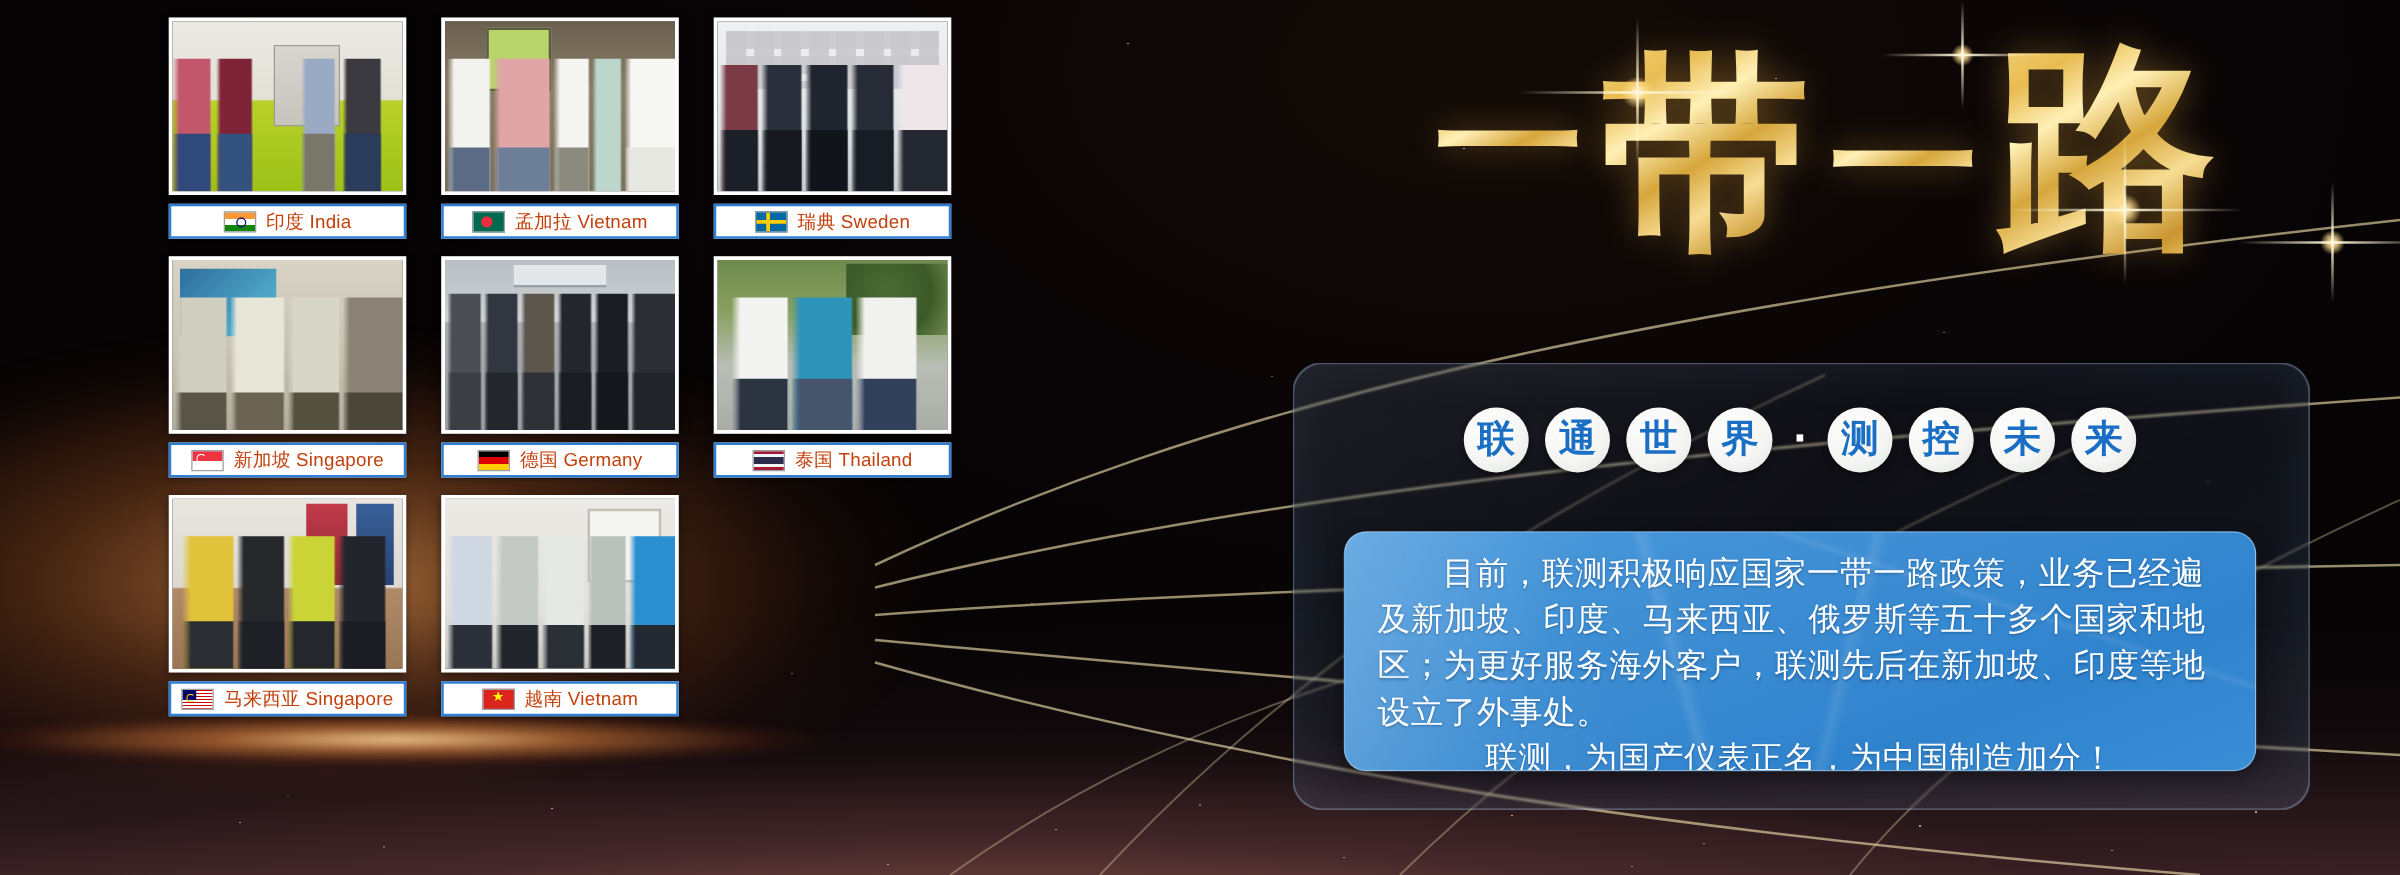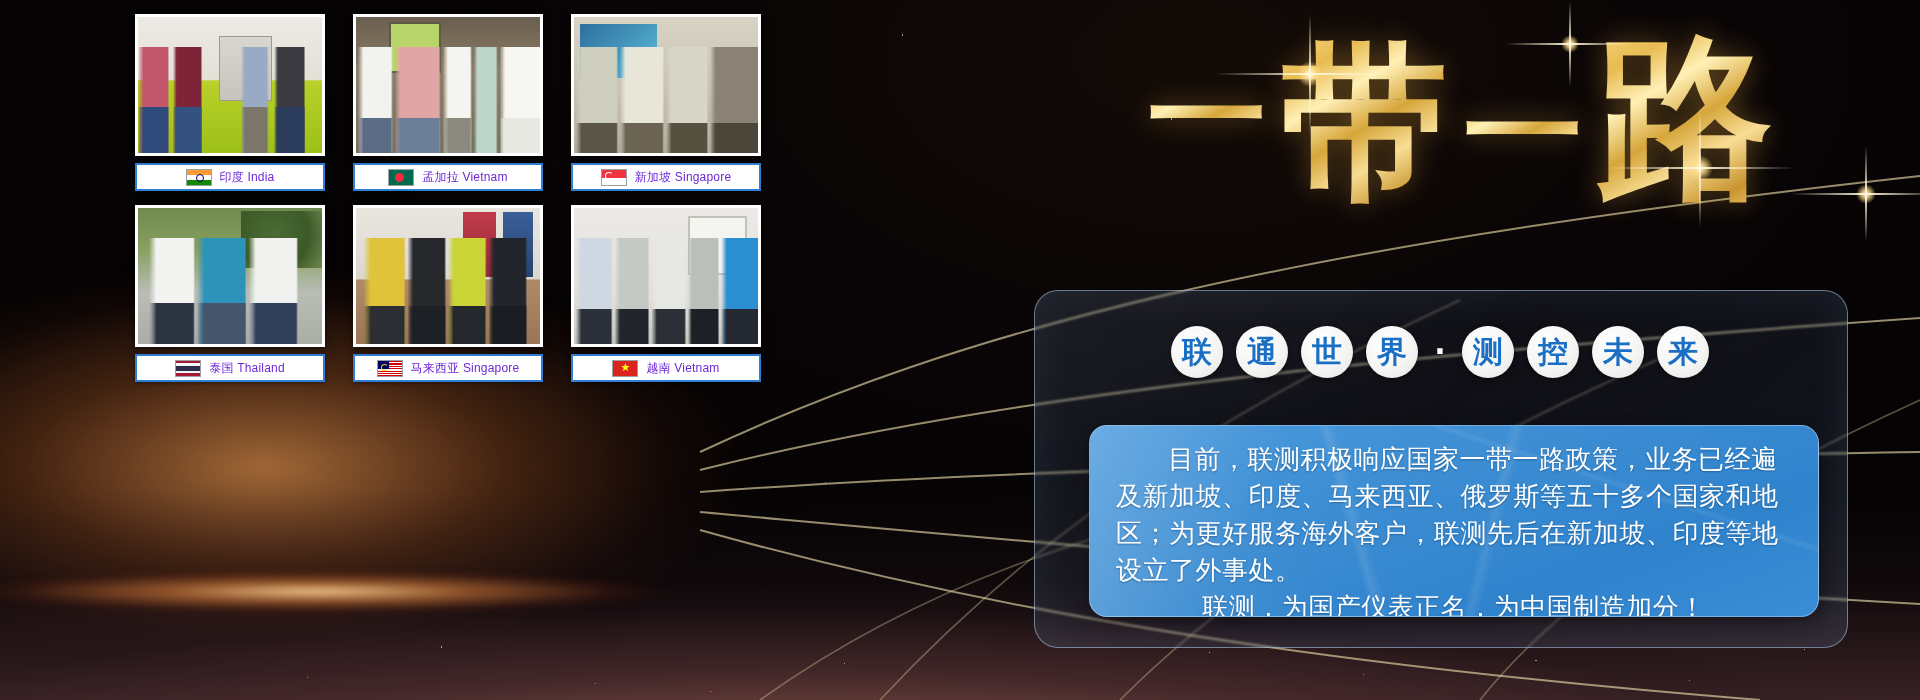--- a/index.html
+++ b/index.html
@@ -107,21 +107,21 @@
     display:flex;align-items:center;justify-content:center;gap:8px;
     box-shadow:0 1px 4px rgba(0,0,0,.5);
     padding:0 4px;
   }
   .flag{
     width:26px;height:17px;flex:0 0 auto;
     border:1px solid #9aa0a6;box-sizing:border-box;
     position:relative;overflow:hidden;background:#fff;
   }
   .cap-label{
-    font-size:12px;color:#6d28d9;white-space:nowrap;
+    font-size:15px;color:#c2410c;white-space:nowrap;
     font-family:"Liberation Sans","DejaVu Sans",sans-serif;
     letter-spacing:.2px;
   }
 
   
   .f-india{background:linear-gradient(to bottom,#ff9933 33.3%,#ffffff 33.3% 66.6%,#138808 66.6%);}
   .f-india::after{content:"";position:absolute;left:50%;top:50%;width:6px;height:6px;margin:-3px 0 0 -3px;border:1px solid #000080;border-radius:50%;}
   .f-bengal{background:#006a4e;}
   .f-bengal::after{content:"";position:absolute;left:42%;top:50%;width:9px;height:9px;margin:-4.5px 0 0 -4.5px;background:#f42a41;border-radius:50%;}
   .f-sweden{background:#006aa7;}
@@ -193,21 +193,20 @@
     border-radius:18px;
     background:
       linear-gradient(118deg,rgba(255,255,255,.13) 0%,rgba(255,255,255,0) 26%),
       linear-gradient(62deg,rgba(255,255,255,.10) 0%,rgba(255,255,255,0) 30%),
       linear-gradient(160deg,#4b9add 0%,#3b8cd2 42%,#2f83cd 72%,#3a8ed6 100%);
     border:1px solid rgba(200,226,248,.45);
     box-shadow:0 3px 14px rgba(0,0,0,.35);
     box-sizing:border-box;
     padding:15px 26px 12px 26px;
     overflow:hidden;
-    margin-left:14px;
   }
   #textbox::after{
     content:"";position:absolute;inset:0;pointer-events:none;
     background:
       linear-gradient(74deg,rgba(255,255,255,0) 36%,rgba(255,255,255,.10) 37%,rgba(255,255,255,0) 38.4%),
       linear-gradient(104deg,rgba(255,255,255,0) 54%,rgba(255,255,255,.09) 55%,rgba(255,255,255,0) 56.3%),
       linear-gradient(18deg,rgba(255,255,255,0) 70%,rgba(255,255,255,.08) 71%,rgba(255,255,255,0) 72.2%);
   }
   .ptext{
     position:relative;z-index:2;
@@ -290,20 +289,46 @@
                rgba(0,0,0,0) 21%,#6d7e99 24%,#6d7e99 45%,rgba(0,0,0,0) 46%,
                rgba(0,0,0,0) 47%,#8a8a7e 50%,#8a8a7e 62%,rgba(0,0,0,0) 63%,
                rgba(0,0,0,0) 78%,#e8e8e2 81%,#e8e8e2 99%);"></div>
       </div>
       <div class="cap">
         <span class="flag f-bengal"></span>
         <span class="cap-label">孟加拉 Vietnam</span>
       </div>
     </div>
 
+    <div class="card">
+      <div class="photo">
+        <div class="scene" style="background:linear-gradient(to bottom,#eef0f1 0%,#e2e5e7 58%,#c9ccce 100%);"></div>
+        <div style="position:absolute;left:4%;top:6%;right:4%;height:34%;background:
+             repeating-linear-gradient(to right,rgba(200,200,205,.9) 0 16px,rgba(255,255,255,0) 16px 22px),
+             repeating-linear-gradient(to bottom,rgba(200,200,205,.9) 0 14px,rgba(255,255,255,0) 14px 20px);"></div>
+        <div class="people" style="height:74%;background:
+             linear-gradient(to right,
+               rgba(0,0,0,0) 1%,#7a3a46 4%,#7a3a46 17%,rgba(0,0,0,0) 18%,
+               rgba(0,0,0,0) 19%,#2a2f3c 22%,#2a2f3c 36%,rgba(0,0,0,0) 37%,
+               rgba(0,0,0,0) 38%,#20242e 41%,#20242e 56%,rgba(0,0,0,0) 57%,
+               rgba(0,0,0,0) 58%,#262b36 61%,#262b36 76%,rgba(0,0,0,0) 77%,
+               rgba(0,0,0,0) 78%,#efe6ea 81%,#efe6ea 97%);"></div>
+        <div style="position:absolute;left:0;right:0;bottom:0;height:36%;background:
+             linear-gradient(to right,
+               rgba(0,0,0,0) 1%,#1b1f28 4%,#1b1f28 17%,rgba(0,0,0,0) 18%,
+               rgba(0,0,0,0) 19%,#15181f 22%,#15181f 36%,rgba(0,0,0,0) 37%,
+               rgba(0,0,0,0) 38%,#11141a 41%,#11141a 56%,rgba(0,0,0,0) 57%,
+               rgba(0,0,0,0) 58%,#181c24 61%,#181c24 76%,rgba(0,0,0,0) 77%,
+               rgba(0,0,0,0) 78%,#23272f 81%,#23272f 97%);"></div>
+      </div>
+      <div class="cap">
+        <span class="flag f-sweden"></span>
+        <span class="cap-label">瑞典 Sweden</span>
+      </div>
+    </div>
 
     <div class="card">
       <div class="photo">
         <div class="scene" style="background:linear-gradient(to bottom,#d9d3c6 0%,#c9c2b2 55%,#b3ac9c 100%);"></div>
         <div style="position:absolute;left:3%;top:5%;width:42%;height:40%;background:linear-gradient(135deg,#2e6f9e,#5bbcd8);"></div>
         <div class="people" style="background:
              linear-gradient(to right,
                rgba(0,0,0,0) 1%,#cfcfc0 4%,#cfcfc0 23%,rgba(0,0,0,0) 24%,
                rgba(0,0,0,0) 25%,#e8e6d8 28%,#e8e6d8 48%,rgba(0,0,0,0) 49%,
                rgba(0,0,0,0) 50%,#d8d6c6 53%,#d8d6c6 72%,rgba(0,0,0,0) 73%,
@@ -314,20 +339,46 @@
                rgba(0,0,0,0) 25%,#6b6454 28%,#6b6454 48%,rgba(0,0,0,0) 49%,
                rgba(0,0,0,0) 50%,#55503f 53%,#55503f 72%,rgba(0,0,0,0) 73%,
                rgba(0,0,0,0) 74%,#4a463a 77%,#4a463a 97%);"></div>
       </div>
       <div class="cap">
         <span class="flag f-singapore"></span>
         <span class="cap-label">新加坡 Singapore</span>
       </div>
     </div>
 
+    <div class="card">
+      <div class="photo">
+        <div class="scene" style="background:linear-gradient(to bottom,#b9bec2 0%,#cfd3d6 36%,#a9adb0 37%,#9a9ea1 100%);"></div>
+        <div style="position:absolute;left:30%;top:3%;width:40%;height:12%;background:#e4e7e9;border-bottom:2px solid #9aa0a4;"></div>
+        <div class="people" style="height:80%;background:
+             linear-gradient(to right,
+               rgba(0,0,0,0) 1%,#4b4e52 3%,#4b4e52 15%,rgba(0,0,0,0) 16%,
+               rgba(0,0,0,0) 17%,#32363e 19%,#32363e 31%,rgba(0,0,0,0) 32%,
+               rgba(0,0,0,0) 33%,#5d564c 35%,#5d564c 47%,rgba(0,0,0,0) 48%,
+               rgba(0,0,0,0) 49%,#23262c 51%,#23262c 63%,rgba(0,0,0,0) 64%,
+               rgba(0,0,0,0) 65%,#1a1d22 67%,#1a1d22 79%,rgba(0,0,0,0) 80%,
+               rgba(0,0,0,0) 81%,#2b2f35 83%,#2b2f35 96%);"></div>
+        <div style="position:absolute;left:0;right:0;bottom:0;height:34%;background:
+             linear-gradient(to right,
+               rgba(0,0,0,0) 1%,#3b3e44 3%,#3b3e44 15%,rgba(0,0,0,0) 16%,
+               rgba(0,0,0,0) 17%,#23262c 19%,#23262c 31%,rgba(0,0,0,0) 32%,
+               rgba(0,0,0,0) 33%,#2e3138 35%,#2e3138 47%,rgba(0,0,0,0) 48%,
+               rgba(0,0,0,0) 49%,#191c21 51%,#191c21 63%,rgba(0,0,0,0) 64%,
+               rgba(0,0,0,0) 65%,#14171b 67%,#14171b 79%,rgba(0,0,0,0) 80%,
+               rgba(0,0,0,0) 81%,#21242a 83%,#21242a 96%);"></div>
+      </div>
+      <div class="cap">
+        <span class="flag f-germany"></span>
+        <span class="cap-label">德国 Germany</span>
+      </div>
+    </div>
 
     <div class="card">
       <div class="photo">
         <div class="scene" style="background:linear-gradient(to bottom,#6f8a4e 0%,#87a05f 30%,#b9bdb4 62%,#a9ada6 100%);"></div>
         <div style="position:absolute;left:56%;top:2%;width:44%;height:42%;background:radial-gradient(circle at 40% 40%,#4c6b33 0%,#3c5a28 60%,#6f8a4e 100%);"></div>
         <div class="people" style="background:
              linear-gradient(to right,
                rgba(0,0,0,0) 6%,#f3f4f2 10%,#f3f4f2 30%,rgba(0,0,0,0) 31%,
                rgba(0,0,0,0) 32%,#2e93b8 36%,#2e93b8 58%,rgba(0,0,0,0) 59%,
                rgba(0,0,0,0) 60%,#f1f2f0 64%,#f1f2f0 86%,rgba(0,0,0,0) 87%);"></div>

